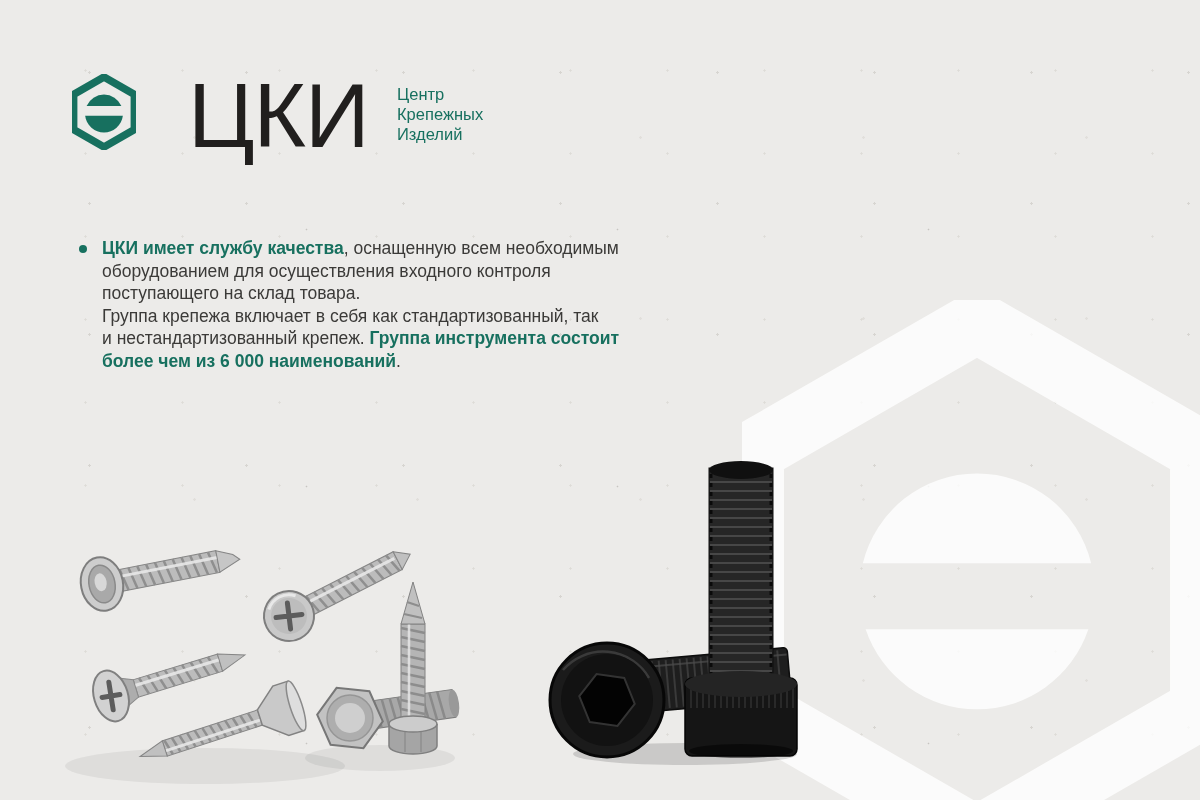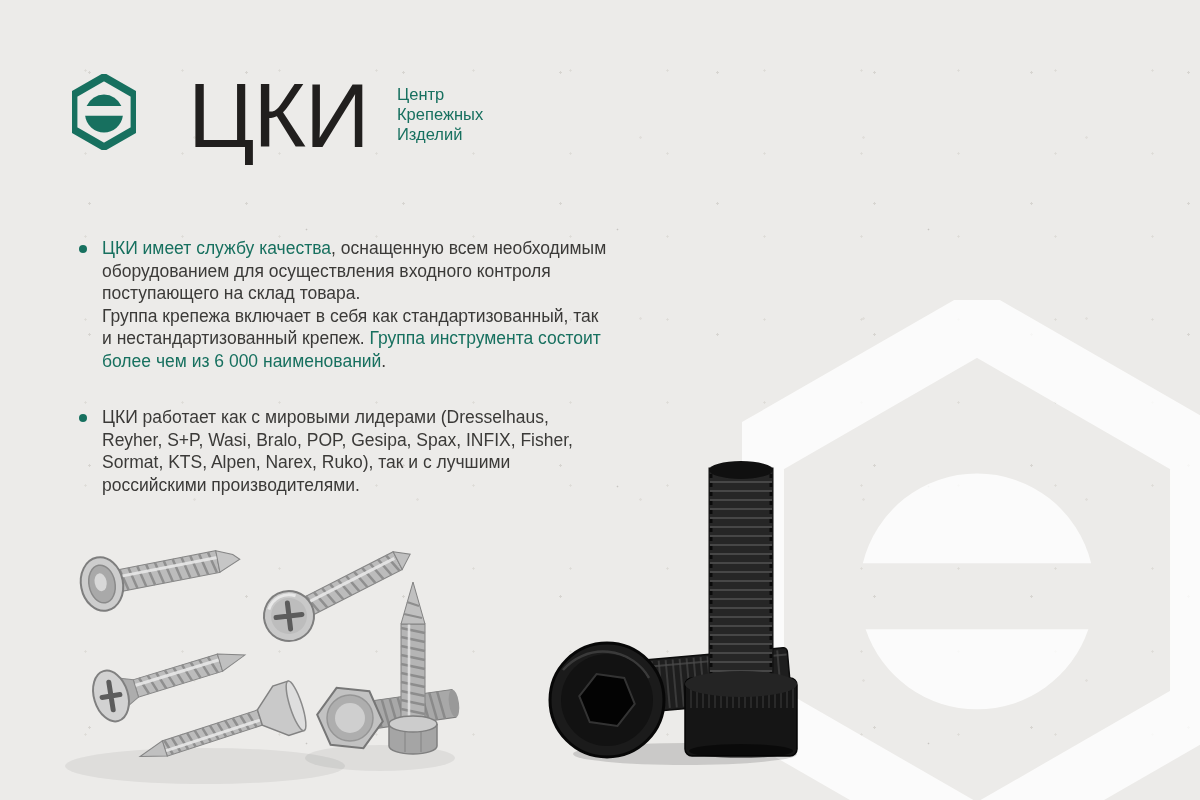--- a/index.html
+++ b/index.html
@@ -18,21 +18,21 @@
     background-position:11px 7px, 83px 47px, 151px 101px, 37px 29px;
   }
   .watermark { position:absolute; left:742px; top:300px; width:470px; height:560px; color:#ffffff; opacity:.82; z-index:1; }
   .logo { position:absolute; left:72px; top:74px; width:64px; height:76px; color:var(--accent); z-index:2; }
   .brand-name { position:absolute; left:180px; top:71px; font-size:90px; line-height:90px; font-weight:normal; letter-spacing:-1px; color:var(--title); z-index:2;margin-left:8px; }
   .tagline { position:absolute; left:397px; top:84px; font-size:16.5px; line-height:20px; font-weight:normal; color:var(--accent); z-index:2; }
   .bullets { position:absolute; left:102px; top:237px; margin:0; padding:0; list-style:none; z-index:3; }
   .bullet { position:relative; max-width:560px; font-size:17.5px; line-height:22.5px; color:var(--ink); white-space:pre-wrap; }
   .bullet + .bullet { margin-top:34px; }
   .dot { position:absolute; left:-23px; top:8px; width:8px; height:8px; border-radius:50%; background:var(--accent); }
-  .seg-bold { font-weight:normal; color:var(--accent); }
+  .seg-bold { font-weight:bold; color:var(--accent); }
   .screws-left { position:absolute; left:45px; top:528px; width:420px; height:270px; z-index:2; }
   .screws-black { position:absolute; left:545px; top:438px; width:260px; height:330px; z-index:2; }
 </style>
 </head>
 <body>
 
 <svg class="watermark" viewBox="0 0 84 100" preserveAspectRatio="none" aria-hidden="true">
   <polygon points="42,4 82,27 82,73 42,96 2,73 2,27" fill="none" stroke="currentColor" stroke-width="11"></polygon>
   <path d="M21.6 47 A21 21 0 0 1 62.4 47 Z" fill="currentColor"></path>
   <path d="M61.9 58.8 A21 21 0 0 1 22.1 58.8 Z" fill="currentColor"></path>
@@ -50,24 +50,20 @@
   <div>Изделий</div>
 </div>
 
 <ul class="bullets">
   <li class="bullet"><span class="dot"></span><span class="seg seg-bold">ЦКИ имеет службу качества</span><span class="seg">, оснащенную всем необходимым
 оборудованием для осуществления входного контроля
 поступающего на склад товара.
 Группа крепежа включает в себя как стандартизованный, так
 и нестандартизованный крепеж. </span><span class="seg seg-bold">Группа инструмента состоит
 более чем из 6 000 наименований</span><span class="seg">.</span></li>
-  <li class="bullet"><span class="dot"></span><span class="seg">ЦКИ работает как с мировыми лидерами (Dresselhaus,
-Reyher, S+P, Wasi, Bralo, POP, Gesipa, Spax, INFIX, Fisher,
-Sormat, KTS, Alpen, Narex, Ruko), так и с лучшими
-российскими производителями.</span></li>
 </ul>
 
 <svg class="screws-left" viewBox="0 0 420 270">
   <ellipse cx="160" cy="238" rx="140" ry="18" fill="#000000" opacity="0.06"></ellipse>
   <ellipse cx="335" cy="230" rx="75" ry="13" fill="#000000" opacity="0.06"></ellipse>
 
   <g transform="translate(57,56) rotate(-11)">
     <rect x="14" y="-11" width="104" height="22" fill="#bcbcbc" stroke="#858585" stroke-width="1"></rect>
     <path d="M20 -11 l5 22 M29 -11 l5 22 M38 -11 l5 22 M47 -11 l5 22 M56 -11 l5 22 M65 -11 l5 22 M74 -11 l5 22 M83 -11 l5 22 M92 -11 l5 22 M101 -11 l5 22 M110 -11 l5 22" stroke="#8f8f8f" stroke-width="2.5" fill="none"></path>
     <line x1="14" y1="-4" x2="118" y2="-4" stroke="#e8e8e8" stroke-width="3" opacity="0.9"></line>

